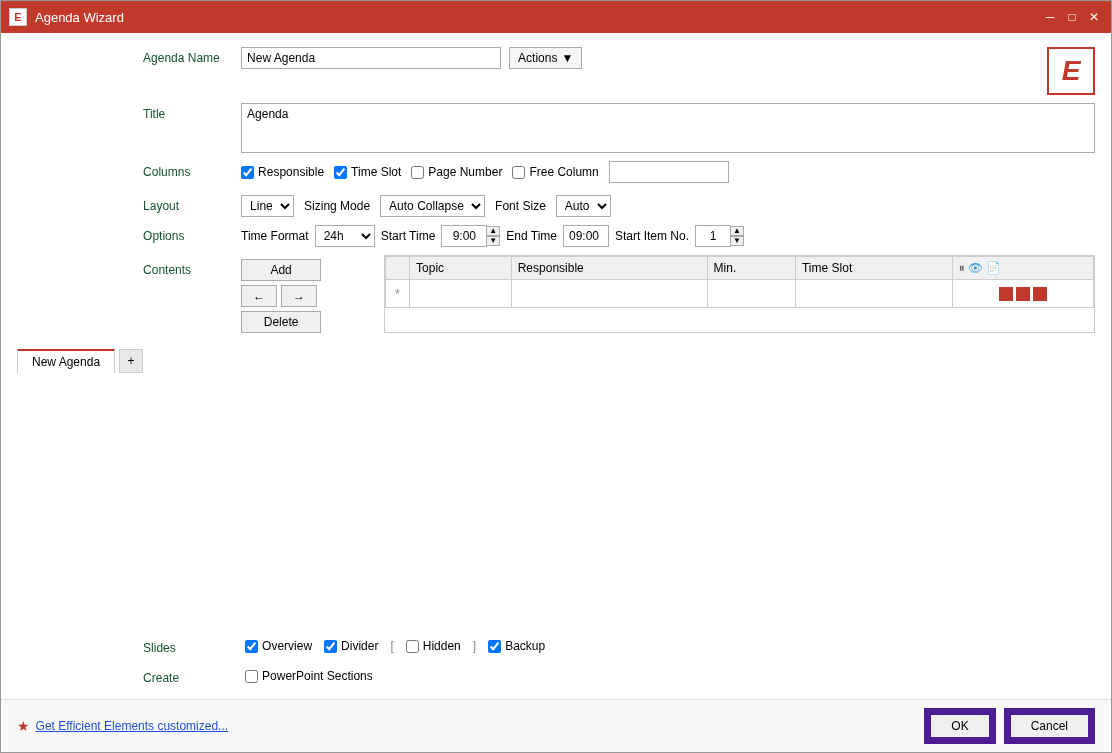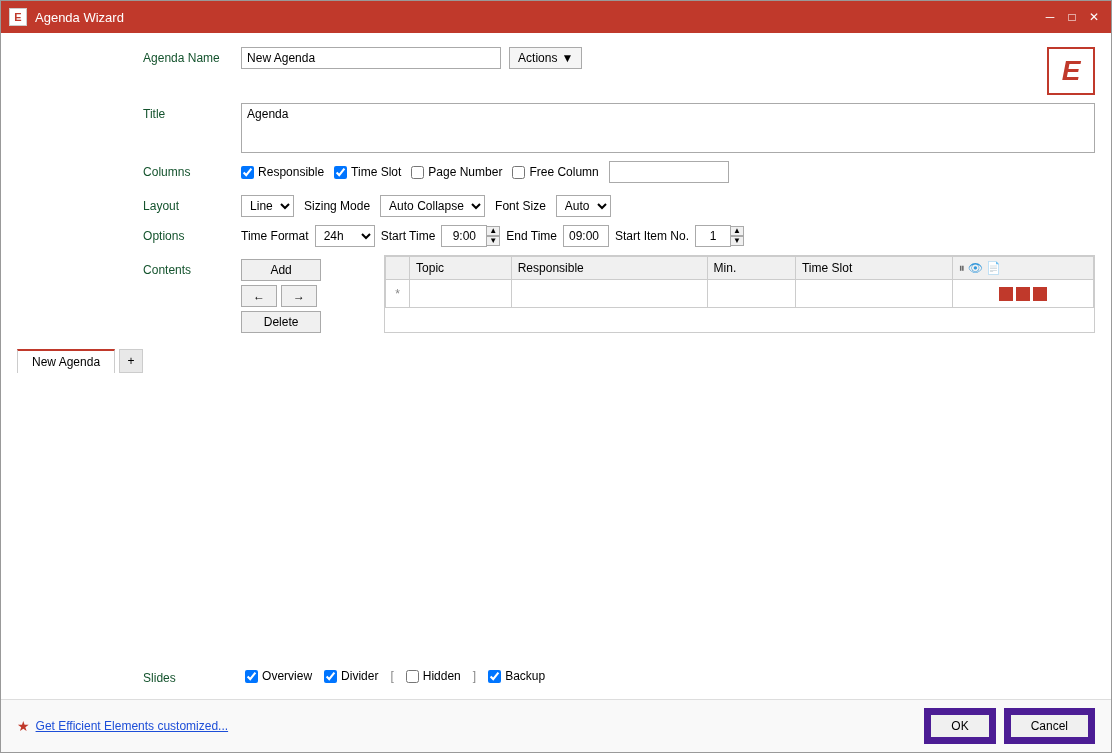--- a/index.html
+++ b/index.html
@@ -246,20 +246,27 @@
           <input type="checkbox" style="">
           <span>Hidden</span>
         </label>
         <span class="divider-bracket">]</span>
         <label class="checkbox-label">
           <input type="checkbox" checked="" style="">
           <span>Backup</span>
         </label>
       </div>
 
+      <div class="create-row">
+        <span class="form-label">Create</span>
+        <label class="checkbox-label">
+          <input type="checkbox" style="">
+          <span>PowerPoint Sections</span>
+        </label>
+      </div>
     </div>
   </div>
 
   <div class="bottom-bar">
     <div class="promo">
       <span style="color:#c0392b; font-size:14px;">★</span>
       <span style="color:#1d4ed8; cursor:pointer; text-decoration:underline;">Get Efficient Elements customized...</span>
     </div>
     <div class="dialog-btns">
       <button class="dialog-btn">OK</button>

